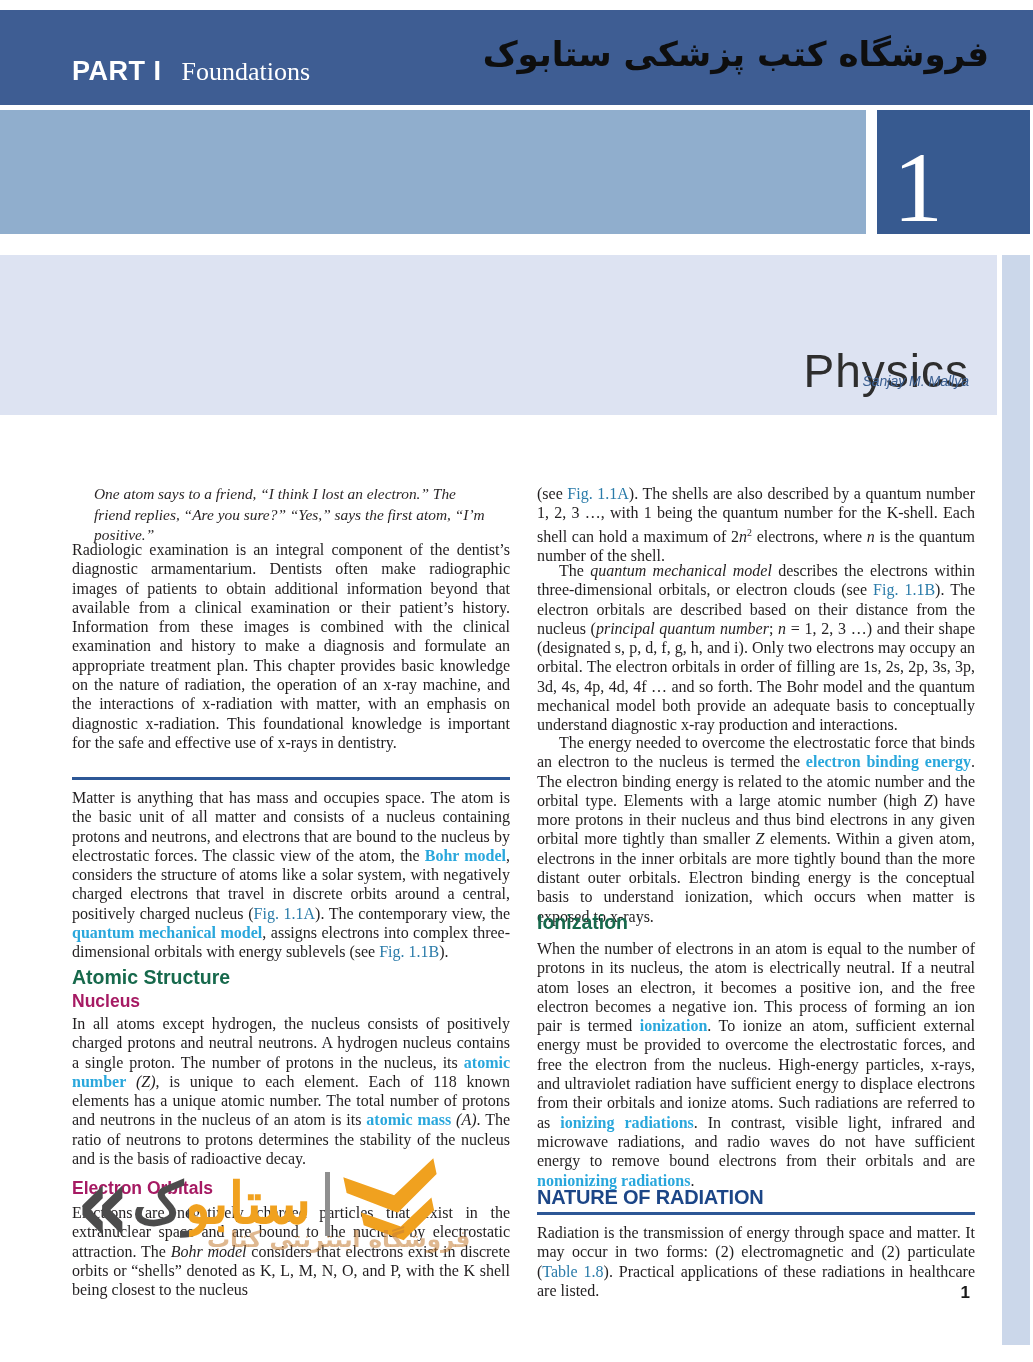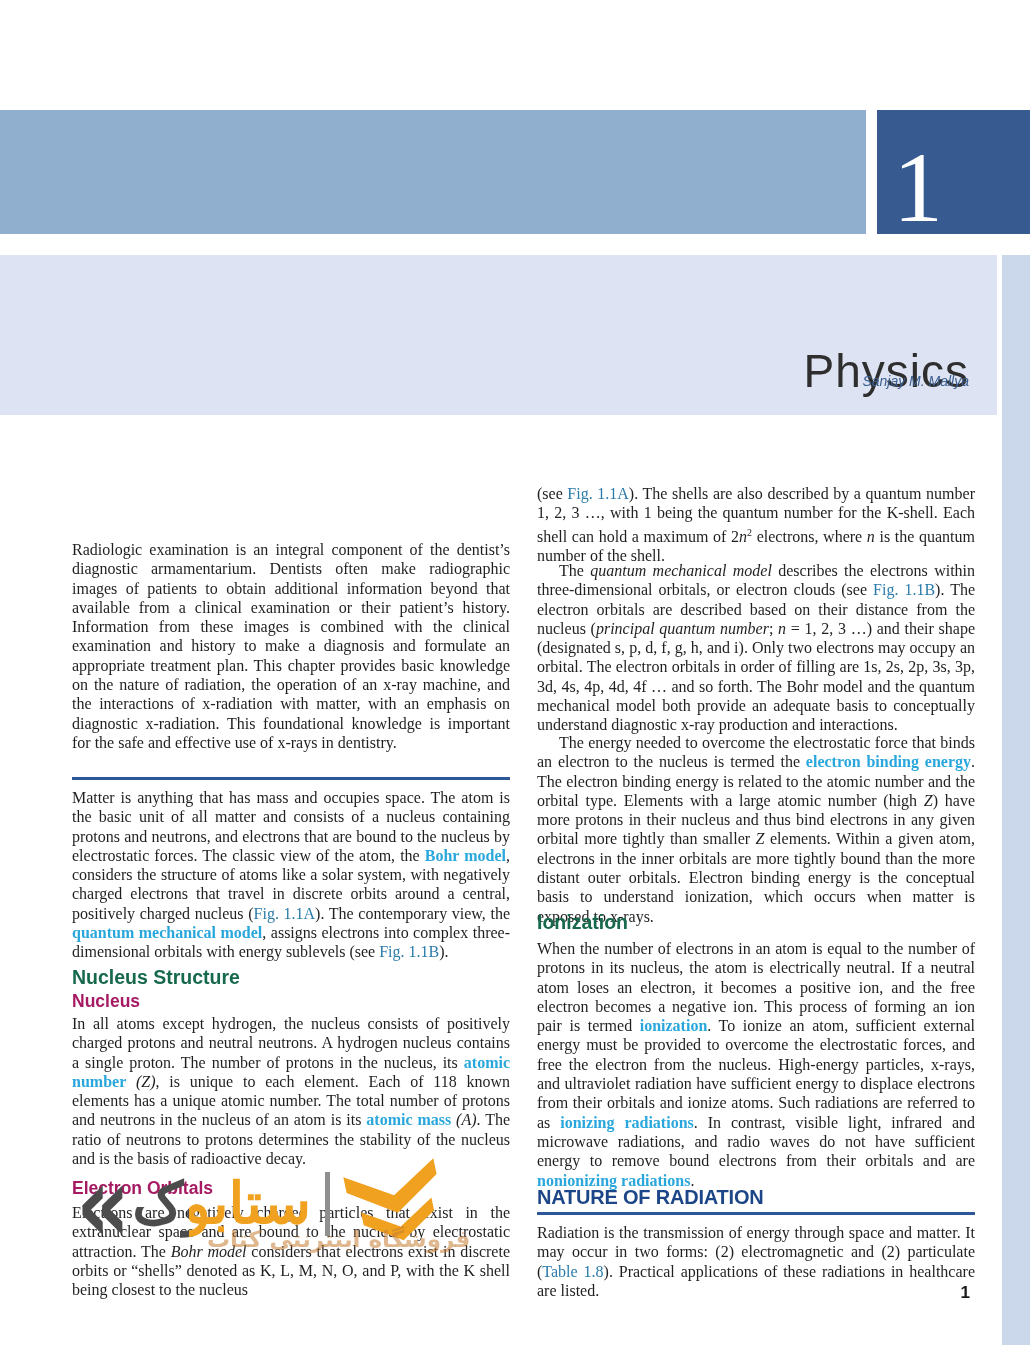--- a/index.html
+++ b/index.html
@@ -72,35 +72,43 @@
   .page-num {
     position:absolute; left:900px; top:1283px; width:70px; text-align:right;
     font-family:"Liberation Sans", sans-serif; font-weight:bold; font-size:17px; color:#1a1a1a;
   }
 </style>
 </head>
 <body>
 
 <div class="page">
 
+  <div class="band-top">
+    <div class="part-heading">
+      <span class="part-label">PART I</span>
+      <span class="part-title">Foundations</span>
+    </div>
+    <div class="store-title" dir="rtl">فروشگاه کتب پزشکی ستابوک</div>
+  </div>
   <div class="band-light"></div>
   <div class="chapter-box">
     <span class="chapter-num">1</span>
   </div>
   <div class="title-band">
     <div class="chapter-title">Physics</div>
     <div class="author">Sanjay M. Mallya</div>
   </div>
   <div class="right-strip"></div>
 
   <div class="col col-left">
+    <div class="quote" style="top:484px;">One atom says to a friend, “I think I lost an electron.” The friend replies, “Are you sure?” “Yes,” says the first atom, “I’m positive.”</div>
     <div class="para" style="top:540px;">Radiologic examination is an integral component of the dentist’s diagnostic armamentarium. Dentists often make radiographic images of patients to obtain additional information beyond that available from a clinical examination or their patient’s history. Information from these images is combined with the clinical examination and history to make a diagnosis and formulate an appropriate treatment plan. This chapter provides basic knowledge on the nature of radiation, the operation of an x-ray machine, and the interactions of x-radiation with matter, with an emphasis on diagnostic x-radiation. This foundational knowledge is important for the safe and effective use of x-rays in dentistry.</div>
     <div class="rule" style="top:777px;"></div>
     <div class="para" style="top:788px;"><span>Matter is anything that has mass and occupies space. The atom is the basic unit of all matter and consists of a nucleus containing protons and neutrons, and electrons that are bound to the nucleus by electrostatic forces. The classic view of the atom, the </span><span class="term">Bohr model</span><span>, considers the structure of atoms like a solar system, with negatively charged electrons that travel in discrete orbits around a central, positively charged nucleus (</span><span class="link">Fig. 1.1A</span><span>). The contemporary view, the </span><span class="term">quantum mechanical model</span><span>, assigns electrons into complex three-dimensional orbitals with energy sublevels (see </span><span class="link">Fig. 1.1B</span><span>).</span></div>
-    <h3 class="h-green" style="top:966px;">Nucleus Structure</h3>
+    <h3 class="h-green" style="top:966px;">Atomic Structure</h3>
     <h4 class="h-magenta" style="top:991px;">Nucleus</h4>
     <div class="para" style="top:1014px;"><span>In all atoms except hydrogen, the nucleus consists of positively charged protons and neutral neutrons. A hydrogen nucleus contains a single proton. The number of protons in the nucleus, its </span><span class="term">atomic number</span><span> </span><span class="i">(Z)</span><span>, is unique to each element. Each of 118 known elements has a unique atomic number. The total number of protons and neutrons in the nucleus of an atom is its </span><span class="term">atomic mass</span><span> </span><span class="i">(A)</span><span>. The ratio of neutrons to protons determines the stability of the nucleus and is the basis of radioactive decay.</span></div>
     <h4 class="h-magenta" style="top:1178px;">Electron Orbitals</h4>
     <div class="para" style="top:1203px;"><span>Electrons are negatively charged particles that exist in the extranuclear space and are bound to the nucleus by electrostatic attraction. The </span><span class="i">Bohr model</span><span> considers that electrons exist in discrete orbits or “shells” denoted as K, L, M, N, O, and P, with the K shell being closest to the nucleus</span></div>
   </div>
 
   <div class="col col-right">
     <div class="para" style="top:484px;"><span>(see </span><span class="link">Fig. 1.1A</span><span>). The shells are also described by a quantum number 1, 2, 3 …, with 1 being the quantum number for the K-shell. Each shell can hold a maximum of 2</span><span class="i">n</span><span class="sup">2</span><span> electrons, where </span><span class="i">n</span><span> is the quantum number of the shell.</span></div>
     <div class="para indent" style="top:561px;"><span>The </span><span class="i">quantum mechanical model</span><span> describes the electrons within three-dimensional orbitals, or electron clouds (see </span><span class="link">Fig. 1.1B</span><span>). The electron orbitals are described based on their distance from the nucleus (</span><span class="i">principal quantum number</span><span>; </span><span class="i">n</span><span> = 1, 2, 3 …) and their shape (designated s, p, d, f, g, h, and i). Only two electrons may occupy an orbital. The electron orbitals in order of filling are 1s, 2s, 2p, 3s, 3p, 3d, 4s, 4p, 4d, 4f … and so forth. The Bohr model and the quantum mechanical model both provide an adequate basis to conceptually understand diagnostic x-ray production and interactions.</span></div>
     <div class="para indent" style="top:733px;"><span>The energy needed to overcome the electrostatic force that binds an electron to the nucleus is termed the </span><span class="term">electron binding energy</span><span>. The electron binding energy is related to the atomic number and the orbital type. Elements with a large atomic number (high </span><span class="i">Z</span><span>) have more protons in their nucleus and thus bind electrons in any given orbital more tightly than smaller </span><span class="i">Z</span><span> elements. Within a given atom, electrons in the inner orbitals are more tightly bound than the more distant outer orbitals. Electron binding energy is the conceptual basis to understand ionization, which occurs when matter is exposed to x-rays.</span></div>

